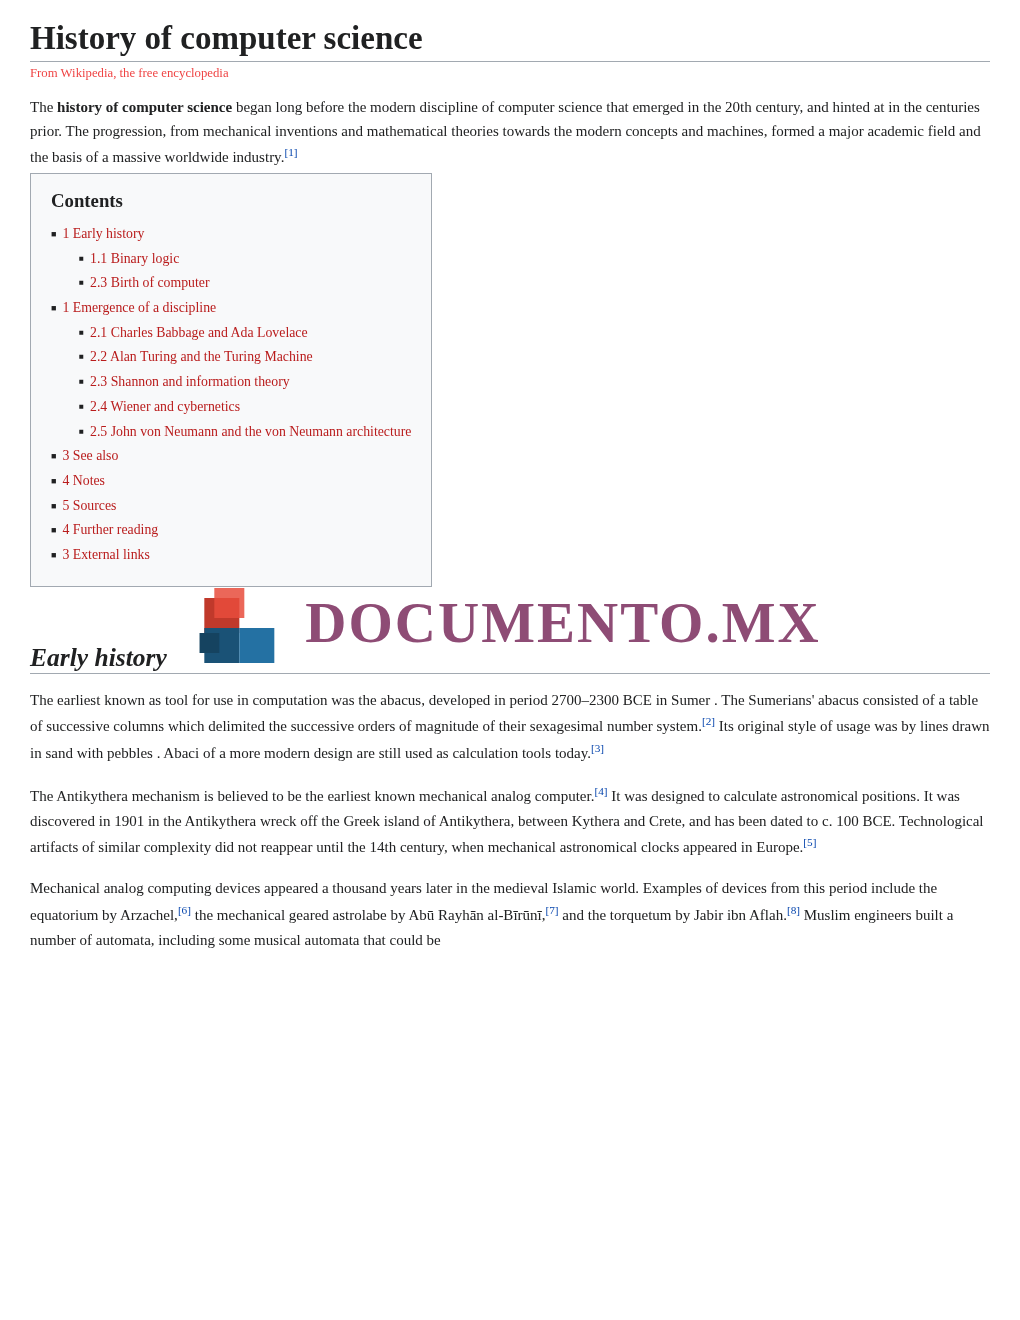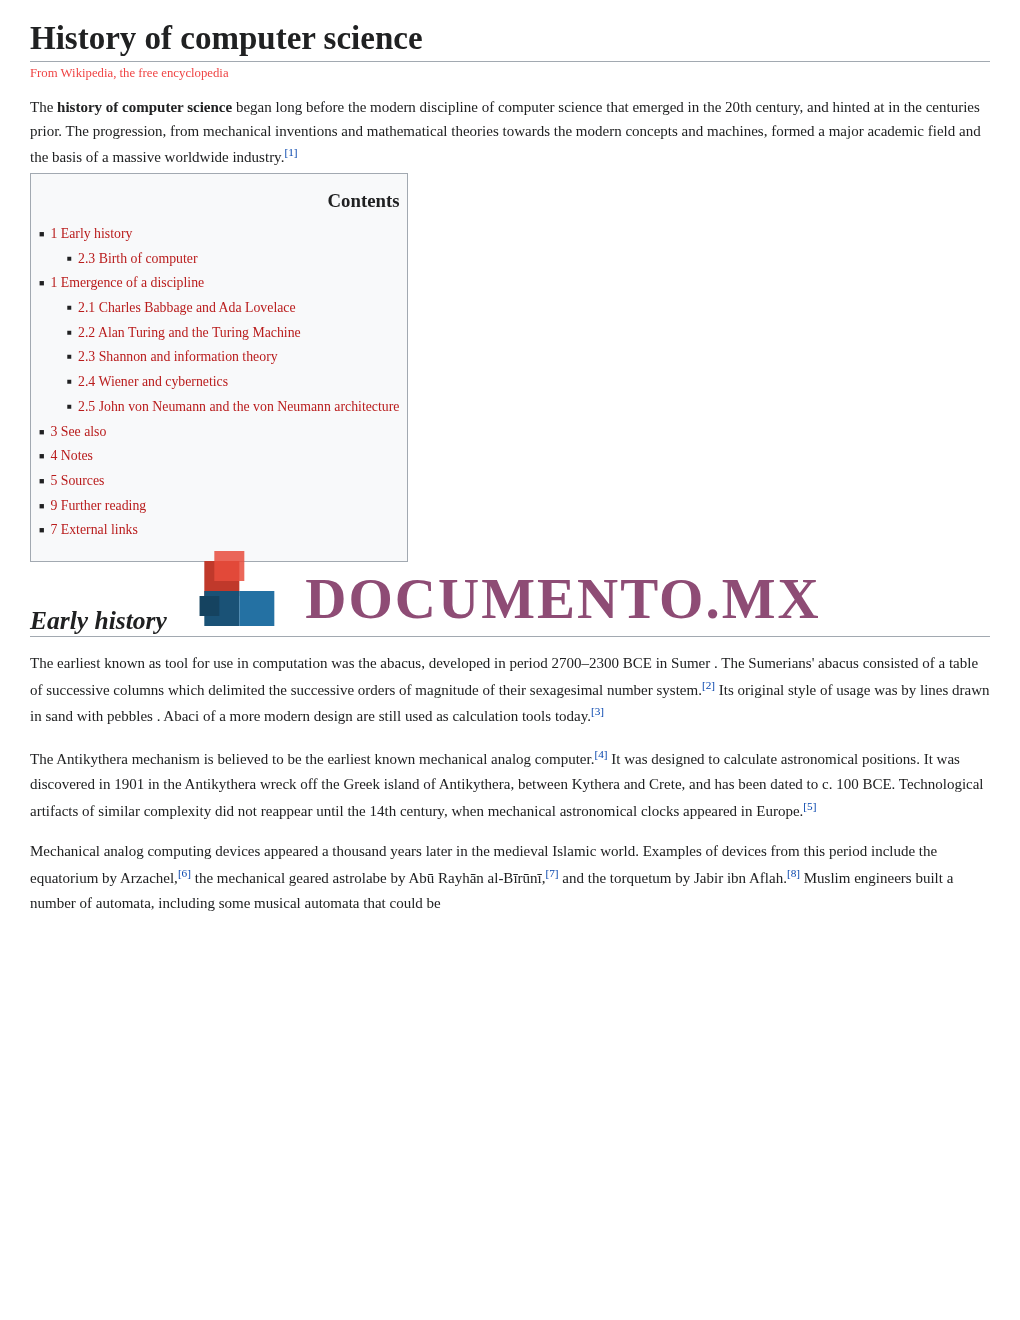--- a/index.html
+++ b/index.html
@@ -33,26 +33,25 @@
     }
     sup {
       font-size: 0.75em;
       color: #0645ad;
       cursor: pointer;
     }
     
     .contents-box {
       background: #f8f9fa;
       border: 1px solid #a2a9b1;
-      padding: 16px 8px;
+      padding: 16px 20px;
       display: inline-block;
       min-width: 340px;
       max-width: 560px;
-      margin-bottom: 24px;
-      text-align: right;
+      margin-bottom: 36px;
     }
     .contents-title {
       font-size: 1.25em;
       font-weight: bold;
       margin-bottom: 12px;
     }
     .contents-list {
       list-style: none;
       padding: 0;
     }
@@ -102,21 +101,21 @@
     .section-text {
       line-height: 1.65;
       margin-bottom: 16px;
     }
     .watermark {
       position: absolute;
       top: 50%;
       left: 50%;
       transform: translate(-50%, -50%);
       display: flex;
-      align-items: flex-end;
+      align-items: center;
       gap: 16px;
       z-index: 10;
       pointer-events: none;
     }
     .watermark-text {
       font-size: 3.8em;
       font-weight: 900;
       color: #7b2d5e;
       letter-spacing: 2px;
       opacity: 0.85;
@@ -138,20 +137,23 @@
   </p>
 
   <div class="contents-box">
     <div class="contents-title">Contents</div>
     <ul class="contents-list">
 
     <li class="top-level">
           <a href="#toc-1">1 Early history</a>
         </li>
         <li class="sub-level">
+          <a href="#toc-1-1">1.1 Binary logic</a>
+        </li>
+        <li class="sub-level">
           <a href="#toc-1-2">2.3 Birth of computer</a>
         </li>
         <li class="top-level">
           <a href="#toc-2">1 Emergence of a discipline</a>
         </li>
         <li class="sub-level">
           <a href="#toc-2-1">2.1 Charles Babbage and Ada Lovelace</a>
         </li>
         <li class="sub-level">
           <a href="#toc-2-2">2.2 Alan Turing and the Turing Machine</a>
@@ -168,24 +170,24 @@
         <li class="top-level">
           <a href="#toc-3">3 See also</a>
         </li>
         <li class="top-level">
           <a href="#toc-4">4 Notes</a>
         </li>
         <li class="top-level">
           <a href="#toc-5">5 Sources</a>
         </li>
         <li class="top-level">
-          <a href="#toc-6">9 Further reading</a>
-        </li>
-        <li class="top-level">
-          <a href="#toc-7">7 External links</a>
+          <a href="#toc-6">4 Further reading</a>
+        </li>
+        <li class="top-level">
+          <a href="#toc-7">3 External links</a>
         </li>
       </ul>
   </div>
 
   <div style="position:relative;">
     <div class="watermark">
       <div style="position:relative; width:90px; height:90px;">
         
         <svg width="90" height="90" viewBox="0 0 90 90">
 

